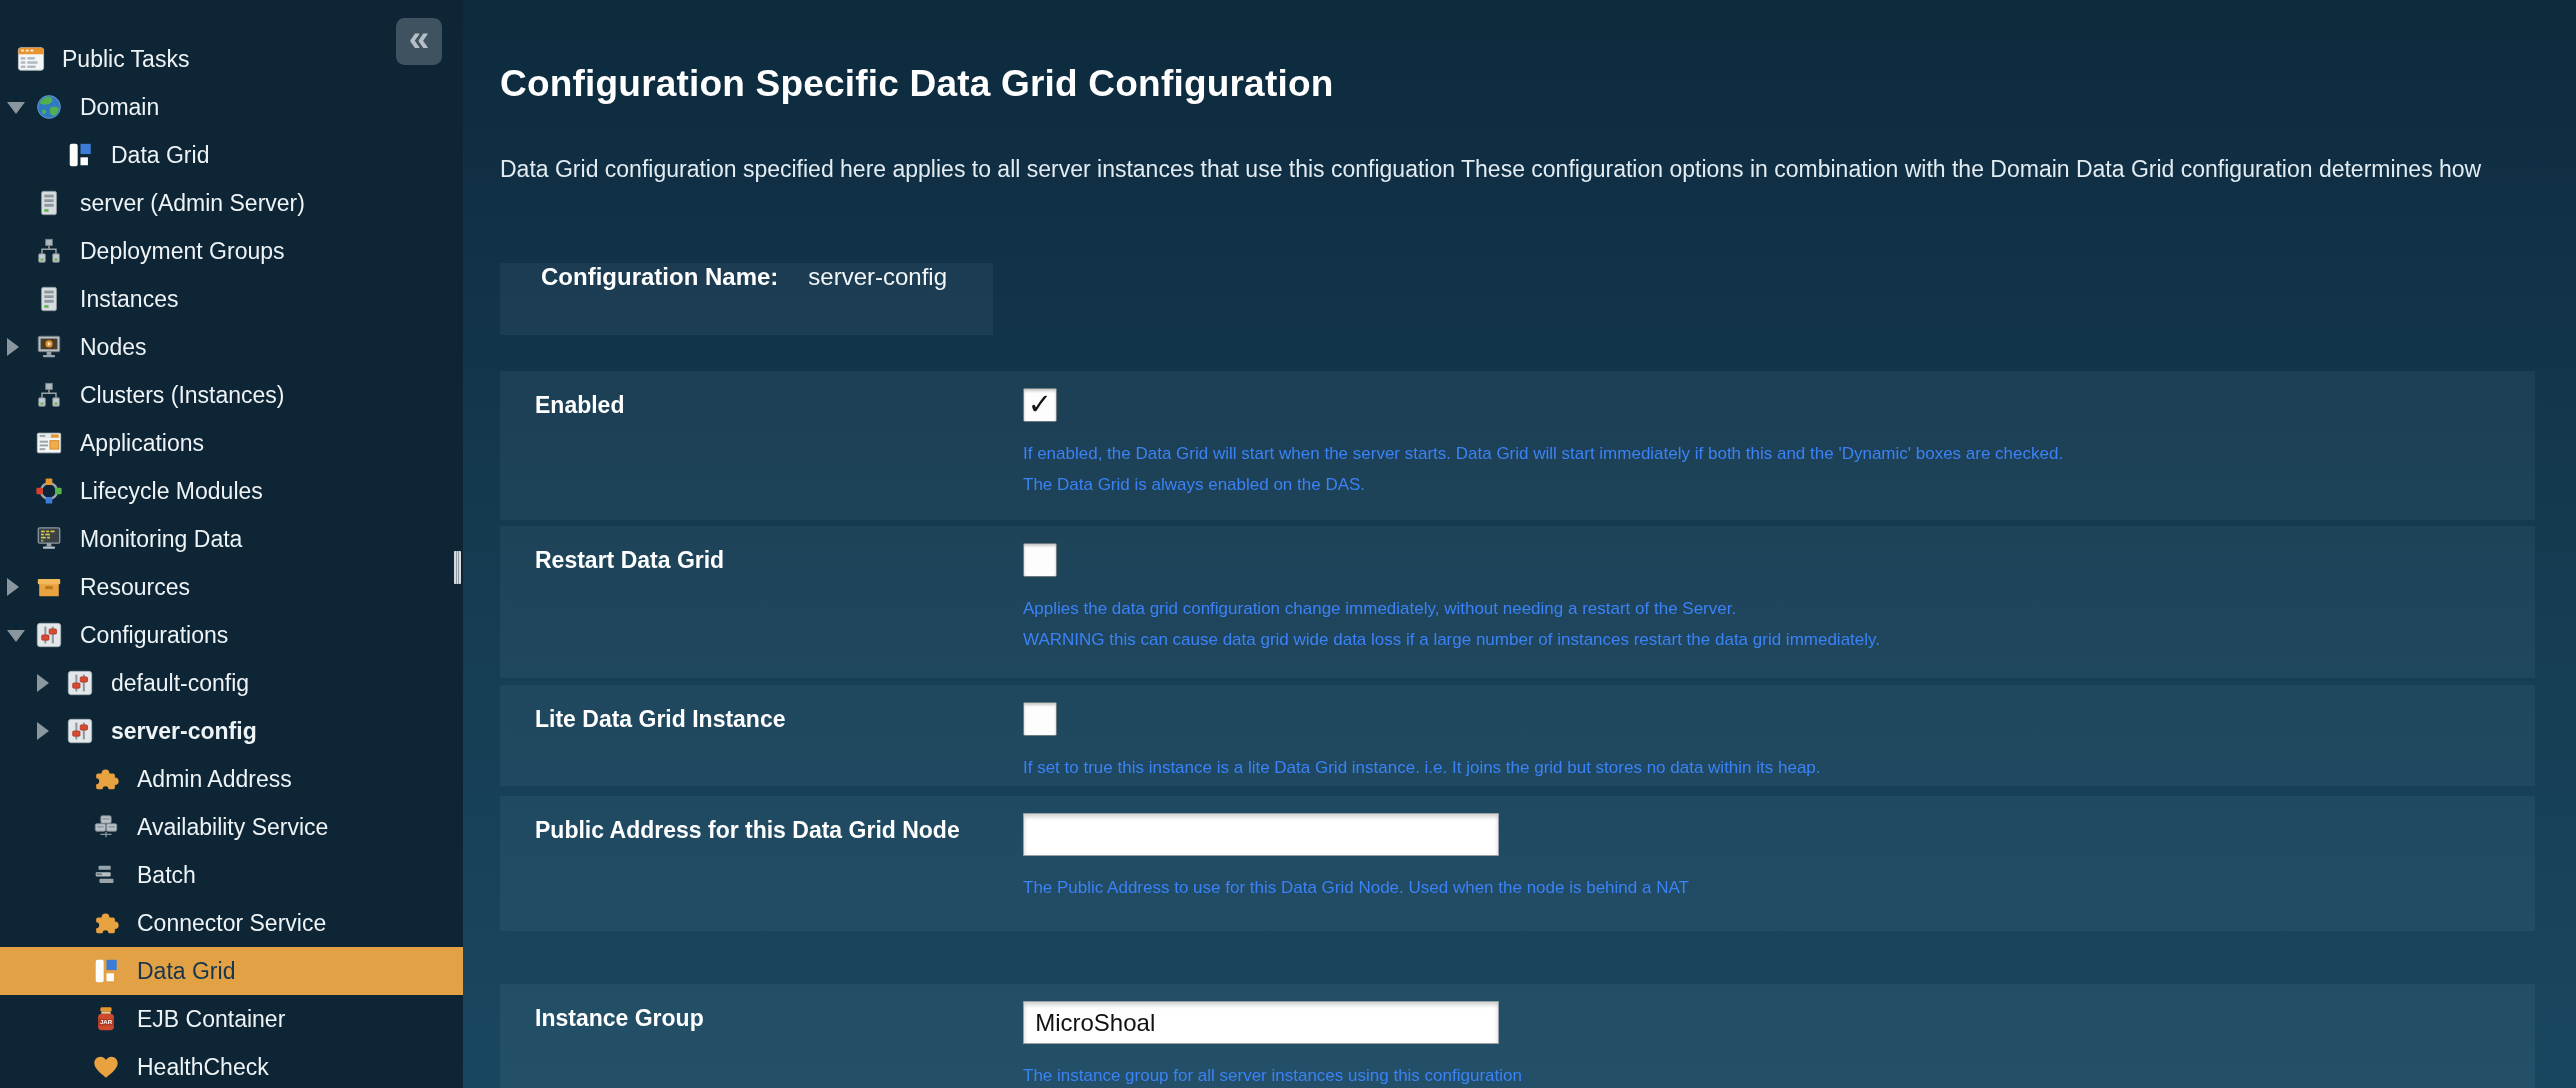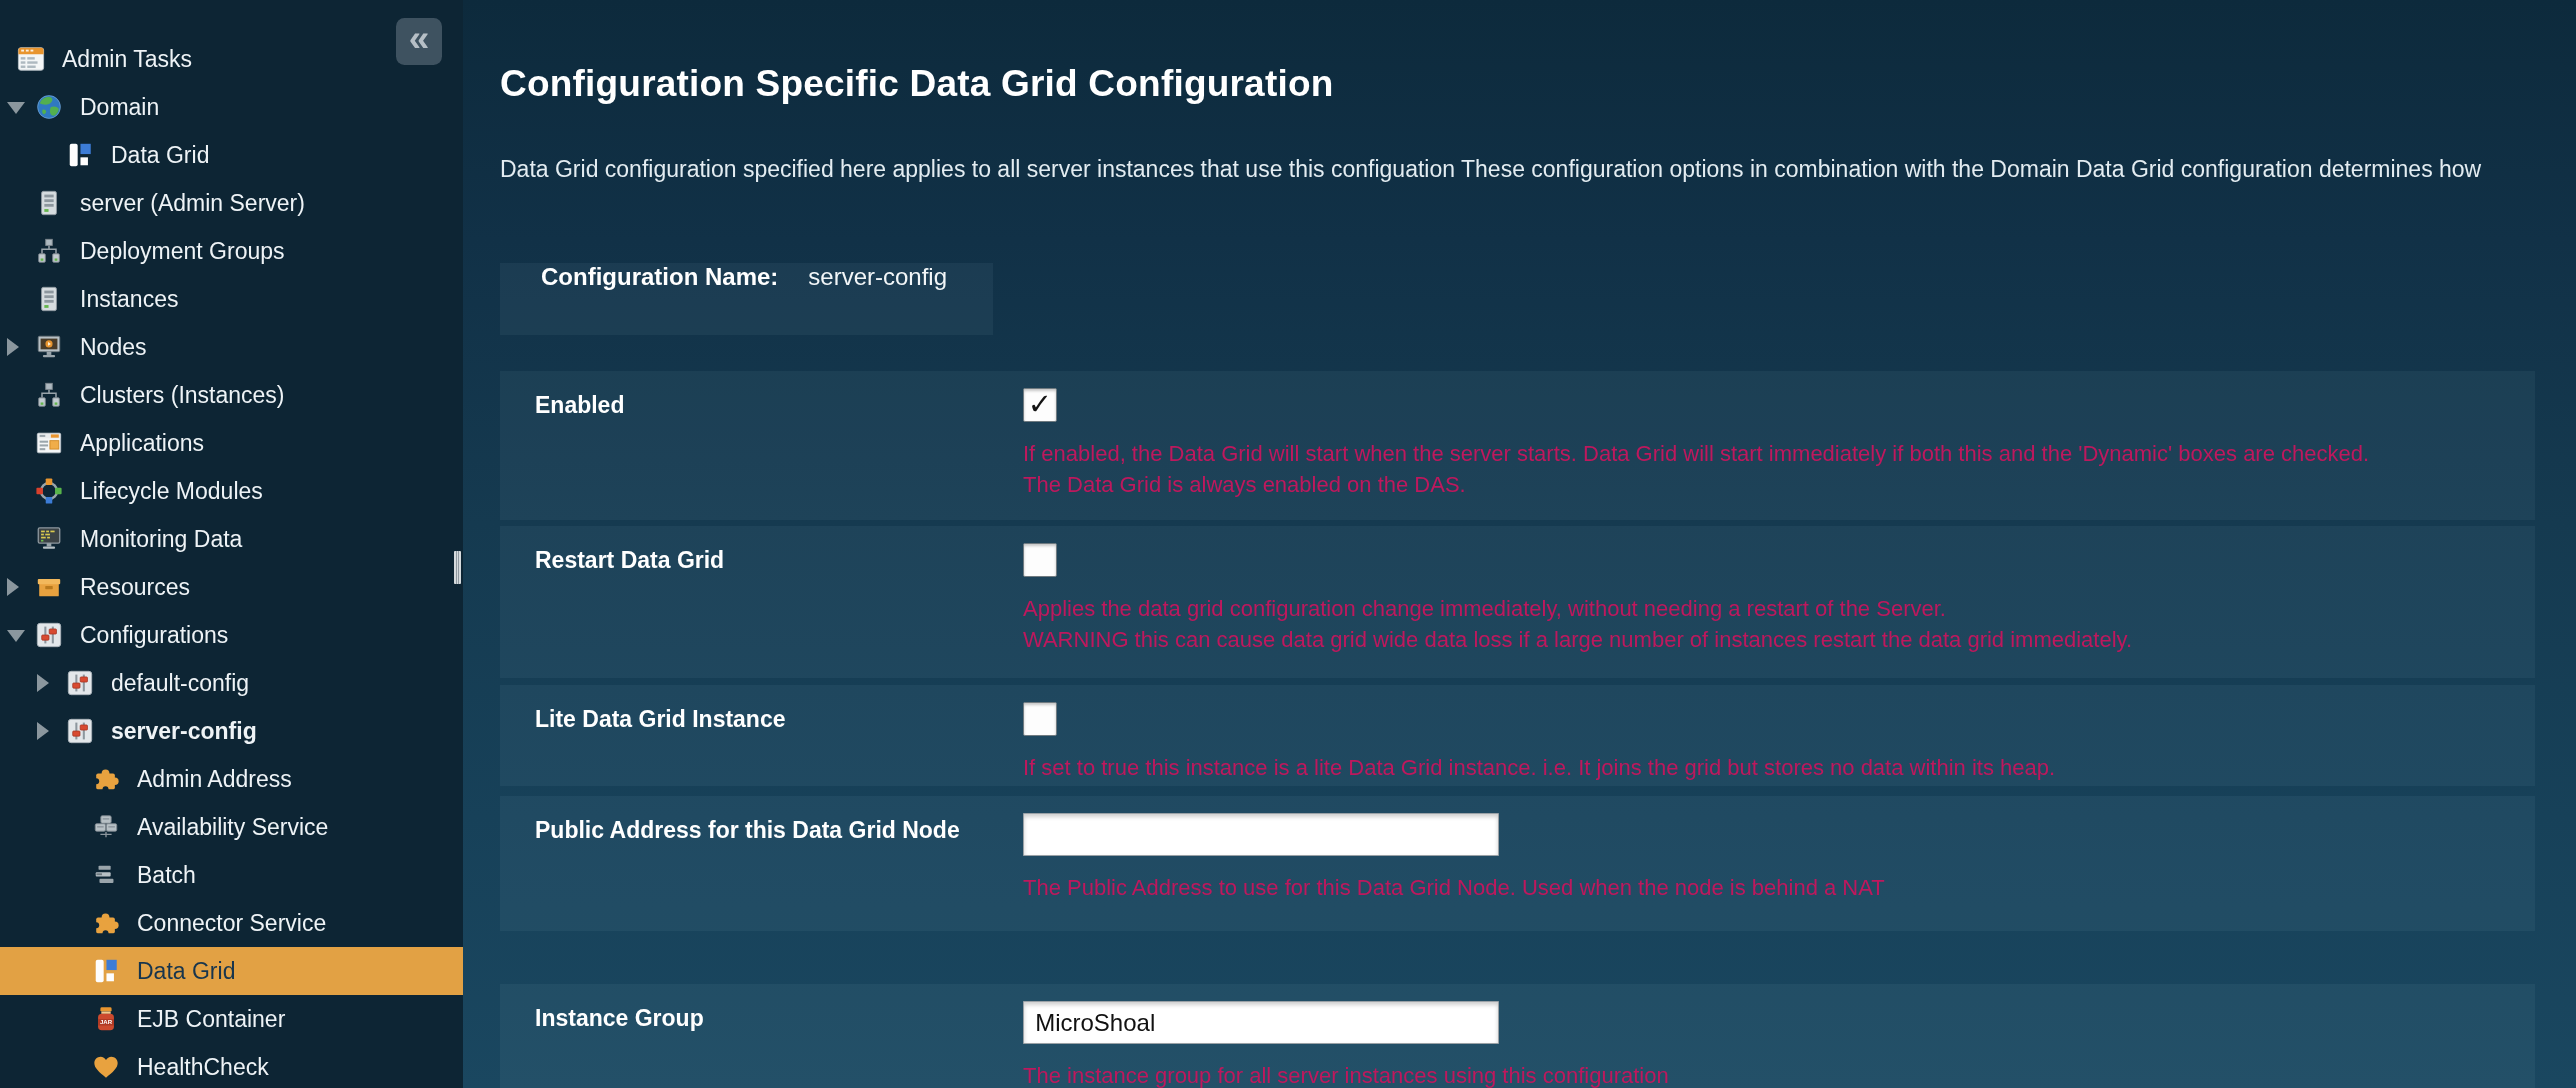--- a/index.html
+++ b/index.html
@@ -79,21 +79,21 @@
     display:flex; align-items:center; justify-content:center; cursor:pointer;
   }
   .checkbox .mark { font-size:29px; color:#141414; line-height:1; transform:translateY(-0.9px); }
   .text-input {
     width:476px; height:43px; background:#ffffff; border:0.9px solid #9aa1a6;
     border-radius:0.9px; box-shadow:inset 0 2.8px 4.7px rgba(0,0,0,0.20);
     font-family:"Liberation Sans","DejaVu Sans",sans-serif;
     font-size:24px; color:#111; padding:0 11.2px; outline:none;
   }
   .field-help { margin-top:16px; }
-  .field-help div { font-size:22px; line-height:31px; color:#be185d; white-space:nowrap; }
+  .field-help div { font-size:17px; line-height:31px; color:#3b82f6; white-space:nowrap; }
 </style>
 </head>
 <body>
 
 <aside class="sidebar">
   <div class="tree" id="sidebar-tree">
       <div class="tree-item">
         <span class="tree-icon" style="margin-left: 17px;">
           <svg viewBox="0 0 30 30">
             <rect x="1.5" y="3" width="27" height="24" rx="2.5" fill="#f4f6f7" stroke="#b9c2c8"></rect>
@@ -106,21 +106,21 @@
             <g fill="#aeb9c0">
               <rect x="4" y="13" width="5" height="2.6"></rect>
               <rect x="11" y="13" width="8" height="2.6"></rect>
               <rect x="4" y="17.5" width="5" height="2.6"></rect>
               <rect x="11" y="17.5" width="11" height="2.6"></rect>
               <rect x="4" y="22" width="5" height="2.6"></rect>
               <rect x="11" y="22" width="9" height="2.6"></rect>
             </g>
           </svg>
         </span>
-        <span class="tree-label">Admin Tasks</span>
+        <span class="tree-label">Public Tasks</span>
       </div>
       <div class="tree-item">
         <span class="tw down" style="left: 7.4px;"></span>
         <span class="tree-icon" style="margin-left: 35px;">
           <svg viewBox="0 0 30 30">
             <circle cx="15" cy="15" r="12.5" fill="#3079c0"></circle>
             <path d="M5 11 Q8 4.5 15 4 Q19 4.5 18.5 8 Q17 12 11.5 12.5 Q7 12.5 5 11 Z" fill="#53b04e"></path>
             <path d="M17 15 Q23 13.5 25.5 17 Q25 22 20.5 24.5 Q16.5 24 16 20 Q15.8 17 17 15 Z" fill="#53b04e"></path>
             <path d="M8 18 Q11 17 12 19.5 Q12 22.5 9.5 23 Q7 21.5 8 18 Z" fill="#53b04e"></path>
             <circle cx="15" cy="15" r="12.2" fill="none" stroke="rgba(255,255,255,0.25)"></circle>

